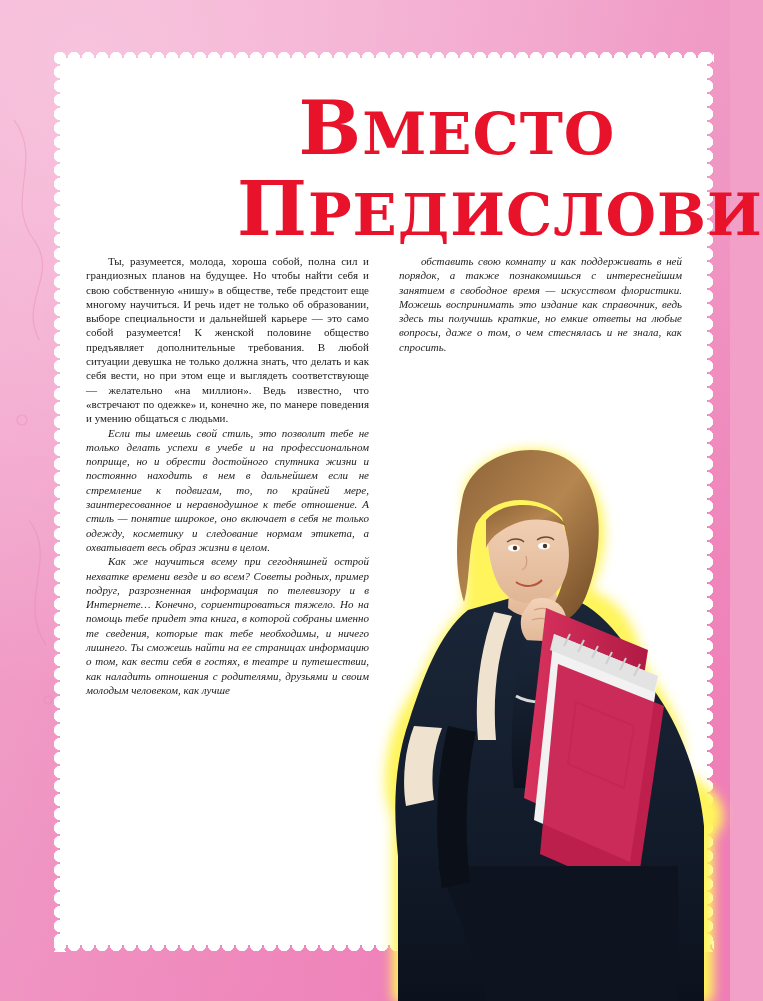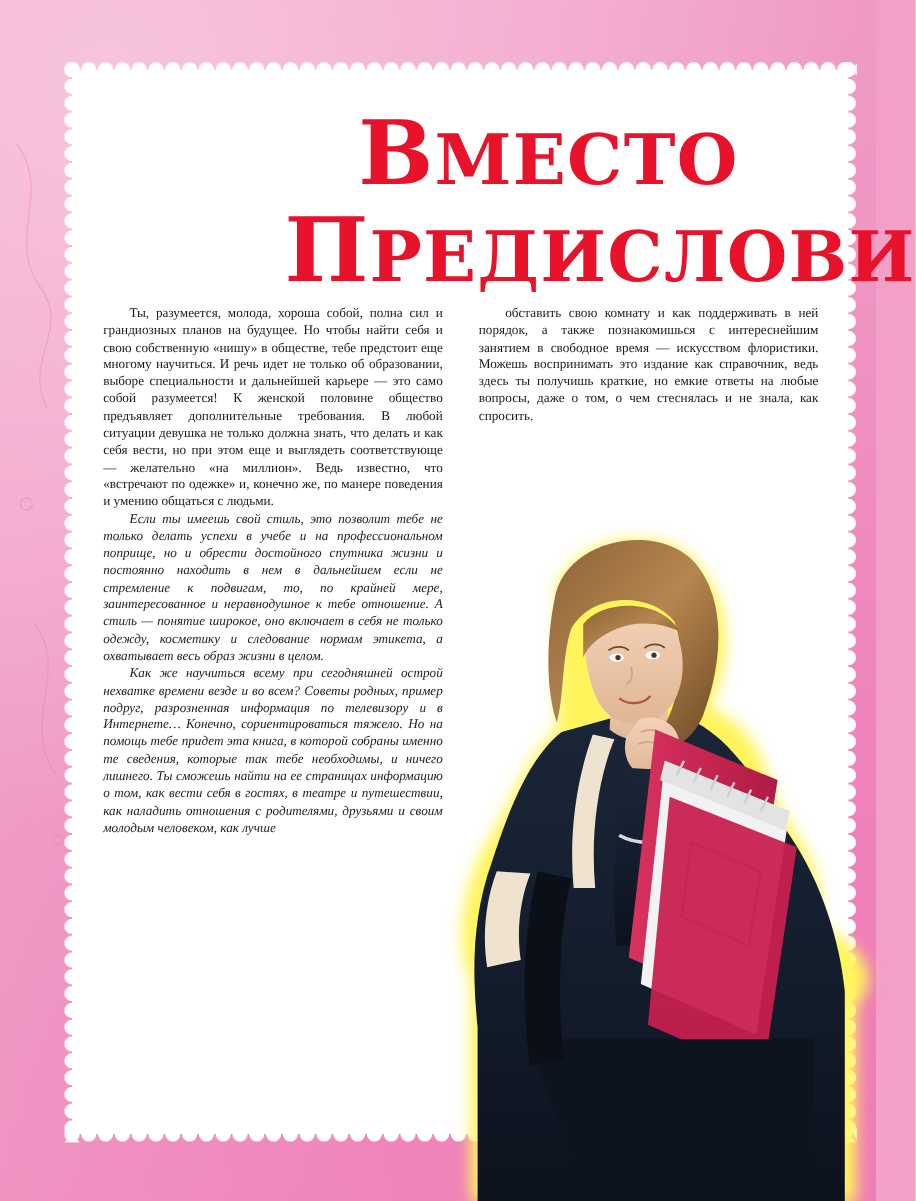--- a/index.html
+++ b/index.html
@@ -123,21 +123,21 @@
   }
   .col.left  { left: 0; }
   .col.right { left: 313px; }
   .col p {
     margin: 0;
     text-indent: 22px;
   }
   .col p + p { margin-top: 0; font-style: italic; }
 
   
-  .col.right { width: 283px; }
+  .col.right { width: 283px; font-style: italic; }
 
   
   .photo {
     position: absolute;
     left: 318px;
     top: 396px;
     width: 440px;
     height: 605px;
     pointer-events: none;
   }

